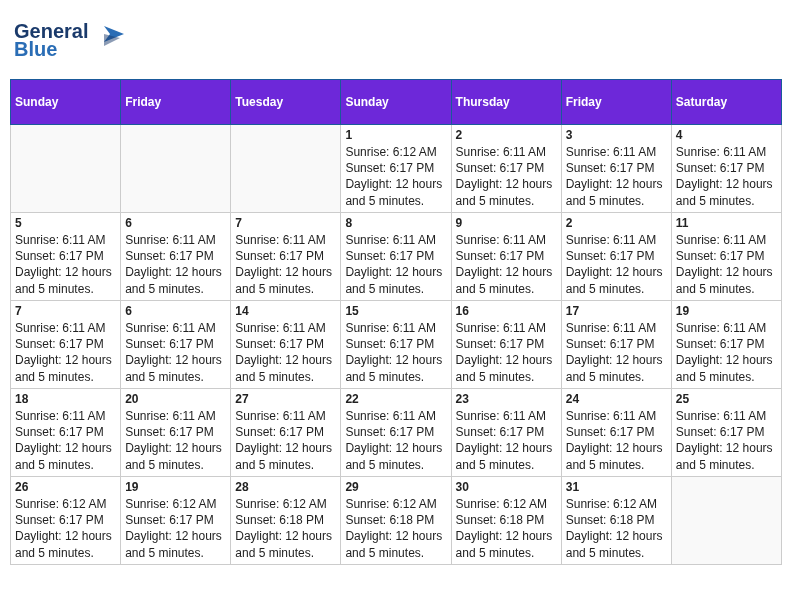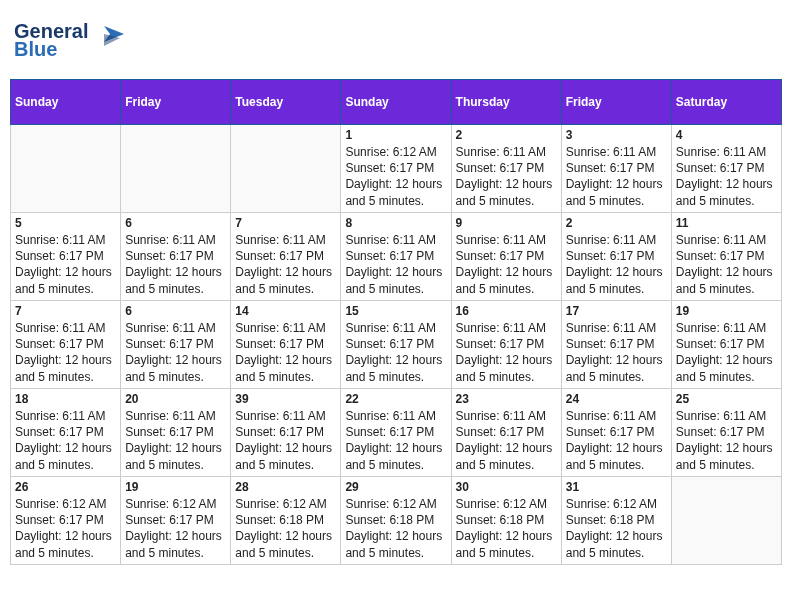--- a/index.html
+++ b/index.html
@@ -249,21 +249,21 @@
 and 5 minutes.</div>
         </td>
         <td>
           <span class="day-num">20</span>
           <div class="cell-content" style="white-space: pre-line;">Sunrise: 6:11 AM
 Sunset: 6:17 PM
 Daylight: 12 hours
 and 5 minutes.</div>
         </td>
         <td>
-          <span class="day-num">39</span>
+          <span class="day-num">27</span>
           <div class="cell-content" style="white-space: pre-line;">Sunrise: 6:11 AM
 Sunset: 6:17 PM
 Daylight: 12 hours
 and 5 minutes.</div>
         </td>
         <td>
           <span class="day-num">22</span>
           <div class="cell-content" style="white-space: pre-line;">Sunrise: 6:11 AM
 Sunset: 6:17 PM
 Daylight: 12 hours

